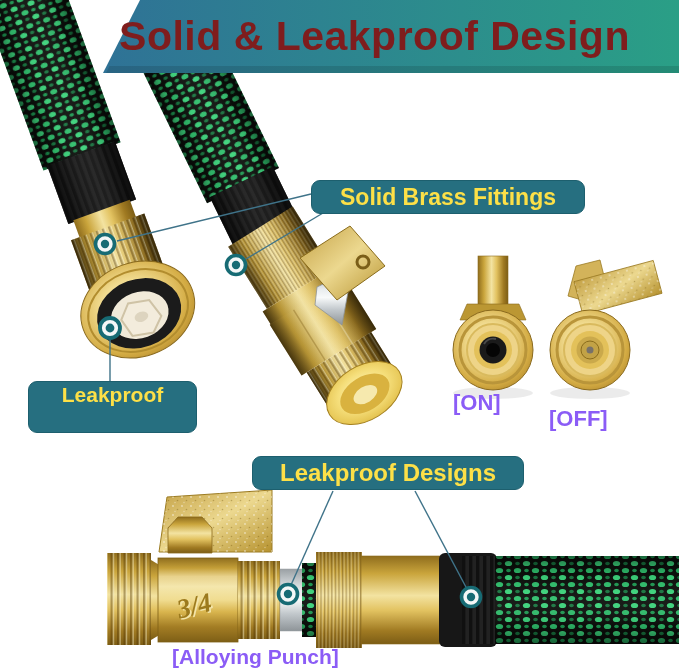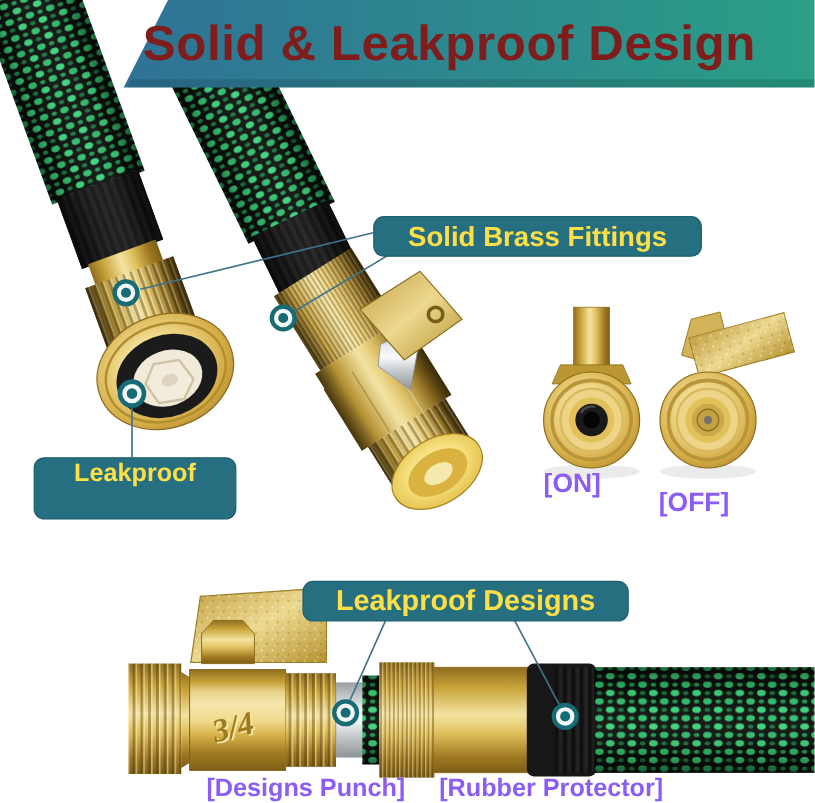--- a/index.html
+++ b/index.html
@@ -6,21 +6,21 @@
   #stage{position:relative;width:679px;height:669px;overflow:hidden;background:#fff;
          font-family:"Liberation Sans",sans-serif;}
   #art{position:absolute;left:0;top:0;}
   .overlay{position:absolute;}
   .title{left:70px;top:0;width:609px;height:73px;line-height:73px;text-align:center;
          color:#7f1d1d;font-size:41px;font-weight:bold;letter-spacing:.5px;white-space:nowrap;}
   .pill{background:#266f80;border:1px solid #1d5f6e;color:#fde047;border-radius:9px;
         font-weight:bold;text-align:center;box-sizing:border-box;}
   .pill.brass{left:311px;top:180px;width:274px;height:34px;line-height:32px;font-size:23px;}
   .pill.washer{left:28px;top:381px;width:169px;height:52px;font-size:21px;line-height:1.18;padding-top:1px;}
-  .pill.designs{left:252px;top:456px;width:272px;height:34px;line-height:32px;font-size:24px;margin-top:28px;}
+  .pill.designs{left:252px;top:456px;width:272px;height:34px;line-height:32px;font-size:24px;}
   .bracket{color:#8b5cf6;font-weight:bold;white-space:nowrap;}
   .bracket.on{left:453px;top:390px;width:80px;font-size:22px;}
   .bracket.off{left:549px;top:390px;width:80px;font-size:22px;margin-top:16px;}
   .bracket.punch{left:172px;top:645px;width:200px;font-size:21px;}
   .bracket.protector{left:366px;top:645px;width:200px;font-size:21px;}
 </style>
 </head>
 <body>
 
 <div id="stage">
@@ -278,16 +278,15 @@
 
 <div class="overlay pill washer">
   <div>Leakproof</div>
 </div>
 
 <div class="overlay pill designs">Leakproof Designs</div>
 
 <div class="overlay bracket on">[ON]</div>
 <div class="overlay bracket off">[OFF]</div>
 
-<div class="overlay bracket punch">[Designs Punch]</div>
-<div class="overlay bracket protector">[Rubber Protector]</div>
+<div class="overlay bracket punch">[Alloying Punch]</div>
 
 </div>
 
 </body></html>

